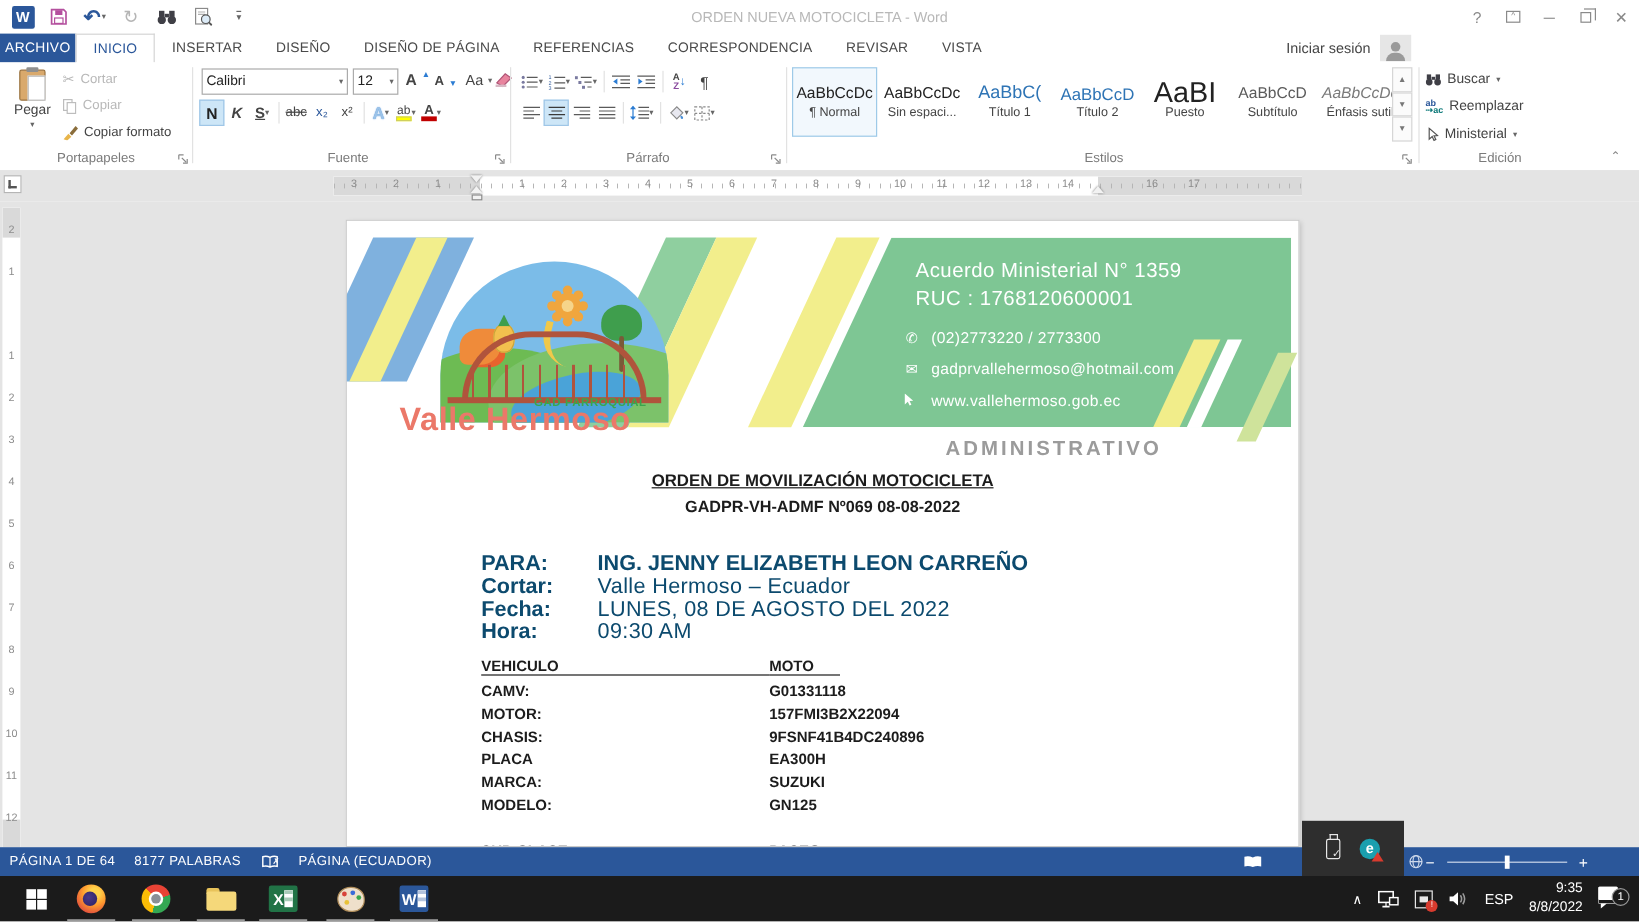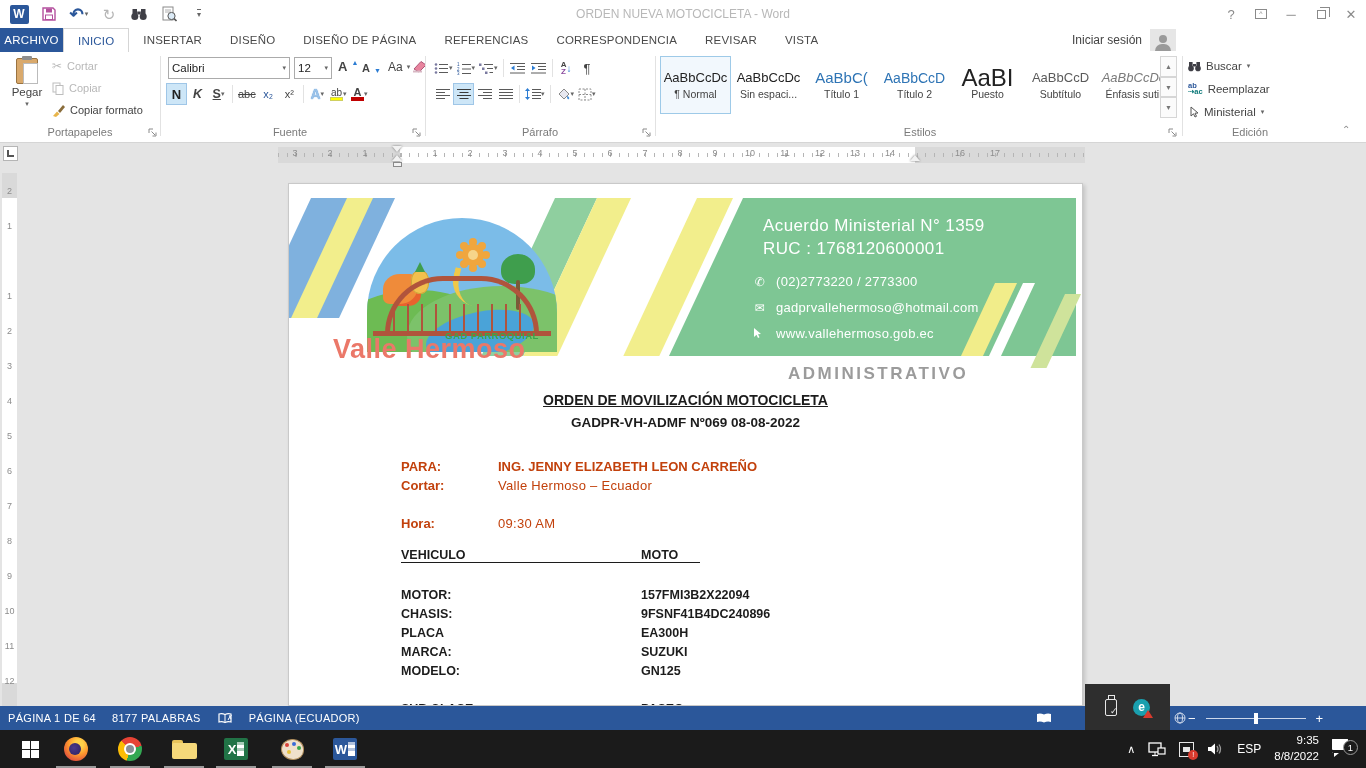--- a/index.html
+++ b/index.html
@@ -114,21 +114,21 @@
   .pine{position:absolute;left:44px;top:52px;width:18px;height:24px;border-radius:45%;background:#f2c04e;box-shadow:inset 0 0 0 1px #caa53a}
   .pine::before{content:"";position:absolute;left:4px;top:-8px;width:10px;height:10px;background:#3f9e4d;clip-path:polygon(50% 0,0 100%,100% 100%)}
   .brandwrap{position:absolute;left:36px;top:136px;white-space:nowrap}
   .brandtxt{font-size:27px;font-weight:bold;color:#eb7869;letter-spacing:.5px}
   .brandsub{position:absolute;left:112px;top:-4px;font-size:9.5px;font-weight:bold;color:#3aa64c;letter-spacing:.5px}
 
   .dept{position:absolute;left:499px;top:180px;font-size:17px;font-weight:bold;color:#9b9b9b;letter-spacing:2.5px}
   .dtitle{position:absolute;left:0;top:208px;width:100%;text-align:center;font-size:14px;font-weight:bold;color:#1c1c1c}
   .dtitle span{text-decoration:underline}
   .dsub{position:absolute;left:0;top:231px;width:100%;text-align:center;font-size:13.5px;font-weight:bold;color:#1c1c1c}
-  .irow{position:absolute;left:112px;font-size:13px;font-weight:bold;color:#c2410c;white-space:nowrap}
+  .irow{position:absolute;left:112px;font-size:18px;font-weight:bold;color:#0c4a6e;white-space:nowrap}
   .irow .lab{display:inline-block;width:97px}
   .irow .val.normal{font-weight:normal;letter-spacing:.3px}
   .vrow{position:absolute;left:112px;font-size:12.5px;font-weight:bold;color:#1c1c1c;white-space:nowrap}
   .vrow .lab{display:inline-block;width:240px}
   .vhead .lab{border-bottom:1.5px solid #1c1c1c;width:240px}
   .vhead .val{border-bottom:1.5px solid #1c1c1c;padding-right:22px}
 
   
   #statusbar{position:absolute;left:0;top:706px;width:1366px;height:24px;background:#2b579a;color:#fff;font-size:11px}
   .sleft{position:absolute;left:8px;top:0;height:24px;display:flex;align-items:center;gap:16px;letter-spacing:.3px}
@@ -705,27 +705,31 @@
     <div class="dept">ADMINISTRATIVO</div>
     <div class="dtitle"><span>ORDEN DE MOVILIZACIÓN MOTOCICLETA</span></div>
     <div class="dsub">GADPR-VH-ADMF Nº069 08-08-2022</div>
 
     <div class="irow" style="top:275px">
       <span class="lab">PARA:</span><span class="val">ING. JENNY ELIZABETH  LEON CARREÑO</span>
     </div>
     <div class="irow" style="top:294px">
       <span class="lab">Cortar:</span><span class="val normal">Valle Hermoso – Ecuador</span>
     </div>
+    <div class="irow" style="top:313px">
+      <span class="lab">Fecha:</span><span class="val normal">LUNES, 08 DE AGOSTO DEL 2022</span>
+    </div>
     <div class="irow" style="top:332px">
       <span class="lab">Hora:</span><span class="val normal">09:30 AM</span>
     </div>
 
     <div class="vrow vhead" style="top:364px">
       <span class="lab">VEHICULO</span><span class="val">MOTO</span>
     </div>
+    <div class="vrow" style="top:385px"><span class="lab">CAMV:</span><span class="val">G01331118</span></div>
     <div class="vrow" style="top:404px"><span class="lab">MOTOR:</span><span class="val">157FMI3B2X22094</span></div>
     <div class="vrow" style="top:423px"><span class="lab">CHASIS:</span><span class="val">9FSNF41B4DC240896</span></div>
     <div class="vrow" style="top:442px"><span class="lab">PLACA</span><span class="val">EA300H</span></div>
     <div class="vrow" style="top:461px"><span class="lab">MARCA:</span><span class="val">SUZUKI</span></div>
     <div class="vrow" style="top:480px"><span class="lab">MODELO:</span><span class="val">GN125</span></div>
     <div class="vrow" style="top:518px"><span class="lab">SUB CLASE:</span><span class="val">PASEO</span></div>
   </div>
 </div>
 
 <div id="statusbar">

